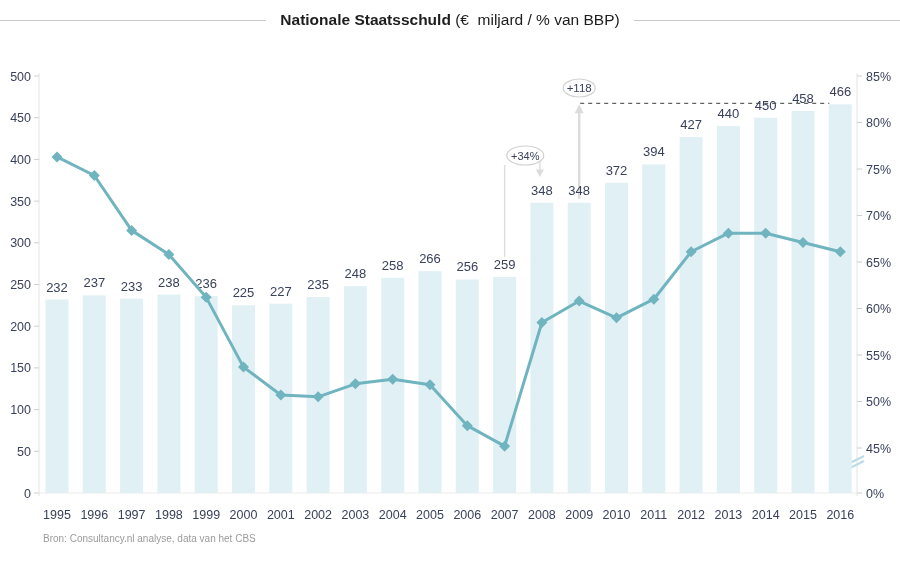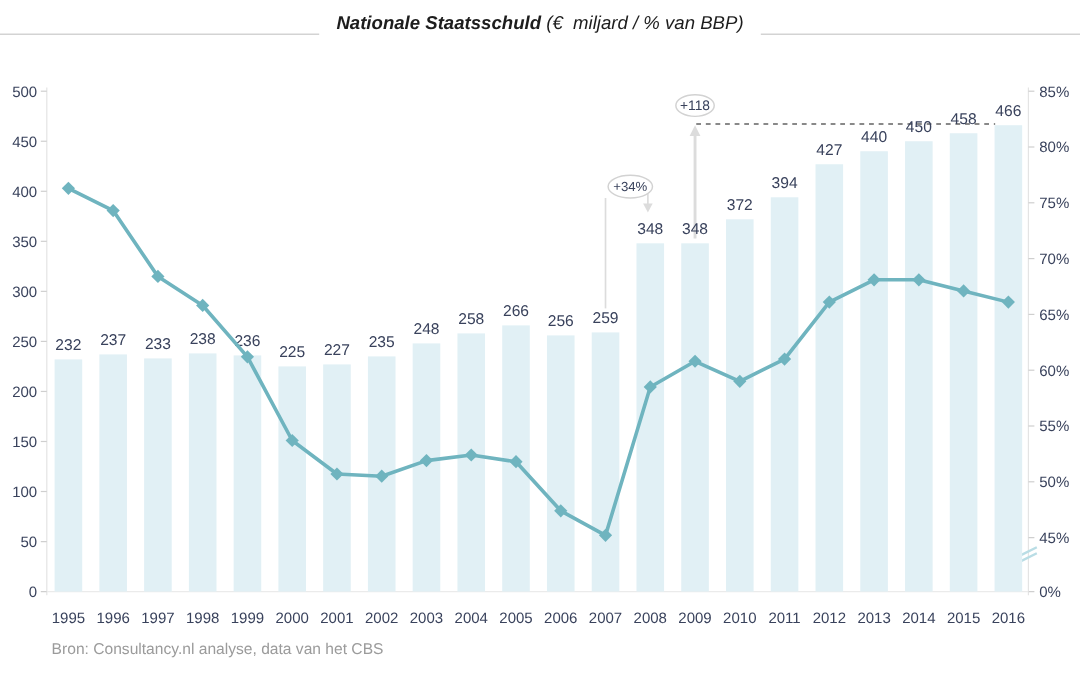--- a/index.html
+++ b/index.html
@@ -1,22 +1,22 @@
 <!DOCTYPE html>
 <html><head>
 <meta charset="utf-8">
 <style>
   html,body{margin:0;padding:0;background:#ffffff;}
   .canvas{position:relative;width:900px;height:563px;background:#ffffff;overflow:hidden;
           font-family:"Liberation Sans", sans-serif;}
-  .chart-header{position:absolute;top:11px;left:0;width:900px;display:flex;align-items:flex-end;gap:14px;font-style:italic;}
+  .chart-header{position:absolute;top:11px;left:0;width:900px;display:flex;align-items:center;gap:14px;}
   .header-rule{flex:1;height:0;border-top:1.5px solid #c9c9c9;}
   .chart-title{white-space:pre;font-size:15.5px;color:#1d1d1d;}
   .chart-title .t-bold{font-weight:700;}
-  .source-note{position:absolute;left:43px;top:533px;font-size:13px;color:#9b9b9b;}
+  .source-note{position:absolute;left:43px;top:533px;font-size:10px;color:#9b9b9b;}
   svg text{font-family:"Liberation Sans", sans-serif;}
 </style>
 </head>
 <body>
 
 <div class="canvas">
 
   <div class="chart-header">
     <div class="header-rule"></div>
     <div class="chart-title"><span class="t-bold">Nationale Staatsschuld</span><span> (€  miljard / % van BBP)</span></div>

